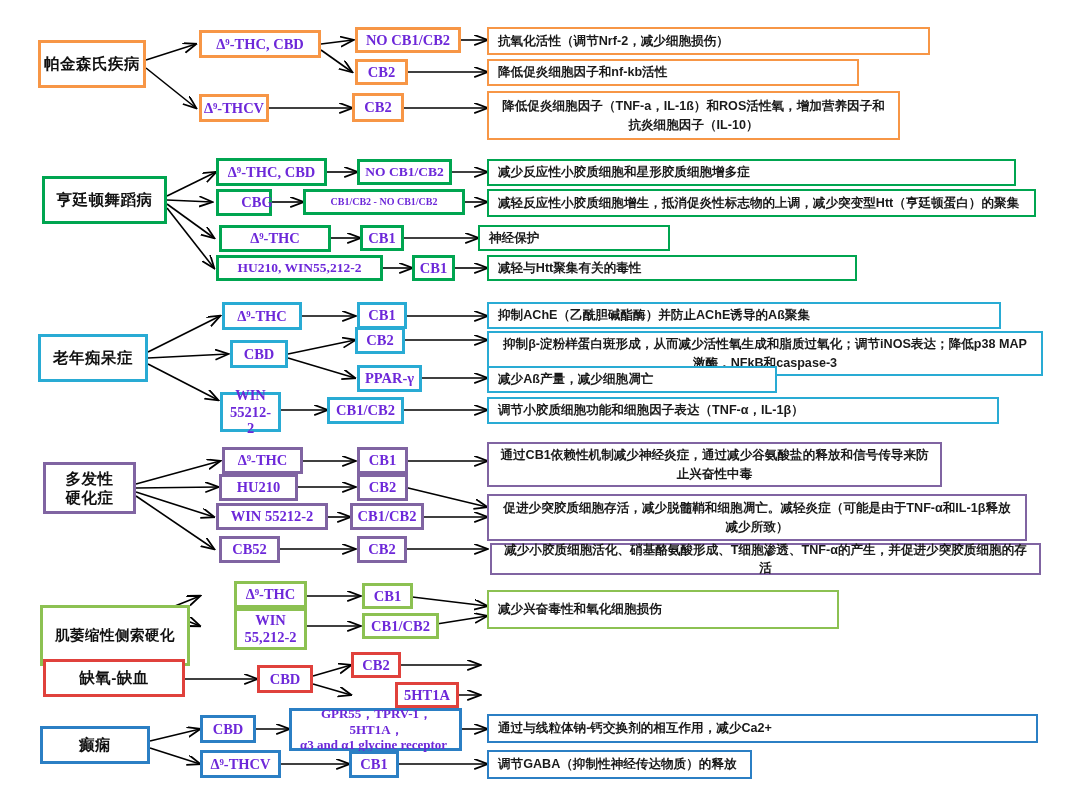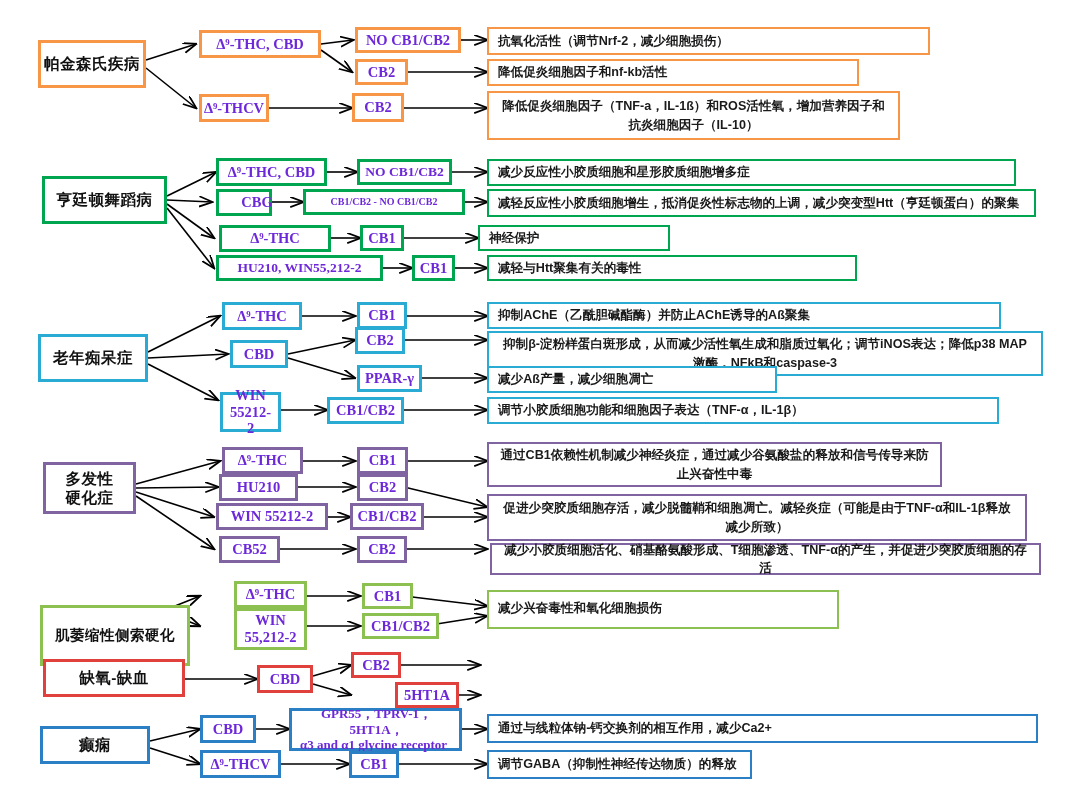--- a/index.html
+++ b/index.html
@@ -208,21 +208,21 @@
   <div class="box outcome" style="left:490px;top:543px;width:551px;height:32px;border-color:#8064A2;">减少小胶质细胞活化、硝基酪氨酸形成、T细胞渗透、TNF-α的产生，并促进少突胶质细胞的存活</div>
 
   <div class="box disease" style="left:40px;top:605px;width:150px;height:61px;border-color:#8CC152;font-size:14.5px;">肌萎缩性侧索硬化</div>
 
   <div class="box node" style="left:234px;top:581px;width:73px;height:27px;border-color:#8CC152;">Δ⁹-THC</div>
   <div class="box node wrap" style="left:234px;top:608px;width:73px;height:42px;border-color:#8CC152;line-height:1.15;">WIN 55,212-2</div>
 
   <div class="box node" style="left:362px;top:583px;width:51px;height:26px;border-color:#8CC152;">CB1</div>
   <div class="box node" style="left:362px;top:613px;width:77px;height:26px;border-color:#8CC152;">CB1/CB2</div>
 
-  <div class="box outcome" style="left:487px;top:590px;width:352px;height:39px;border-color:#8CC152;font-family:Liberation Mono, monospace;">减少兴奋毒性和氧化细胞损伤</div>
+  <div class="box outcome" style="left:487px;top:590px;width:352px;height:39px;border-color:#8CC152;">减少兴奋毒性和氧化细胞损伤</div>
 
   <div class="box disease" style="left:43px;top:659px;width:142px;height:38px;border-color:#E0413C;">缺氧-缺血</div>
 
   <div class="box node" style="left:257px;top:665px;width:56px;height:28px;border-color:#E0413C;">CBD</div>
 
   <div class="box node" style="left:351px;top:652px;width:50px;height:26px;border-color:#E0413C;">CB2</div>
   <div class="box node" style="left:351px;top:682px;width:64px;height:26px;border-color:#E0413C;margin-left:44px;">5HT1A</div>
 
 
   <div class="box disease" style="left:40px;top:726px;width:110px;height:38px;border-color:#2B7FC4;">癫痫</div>

